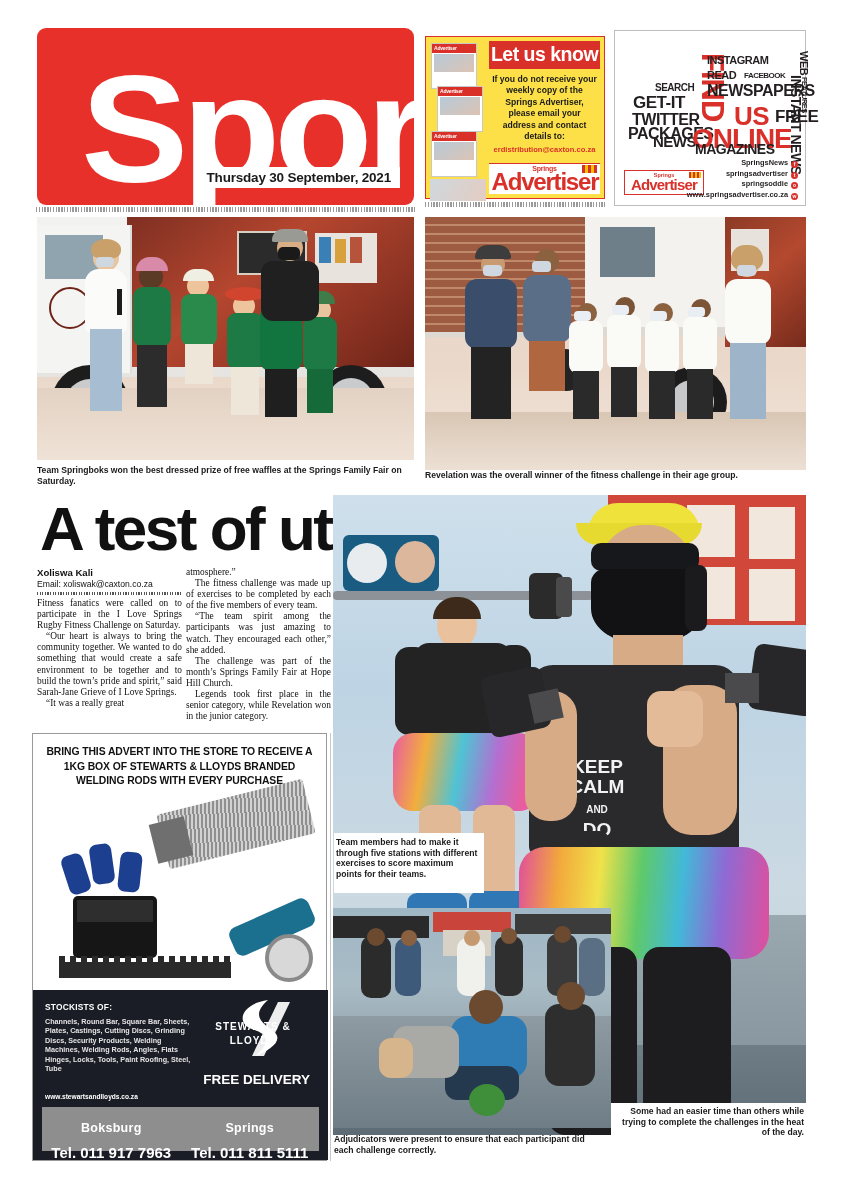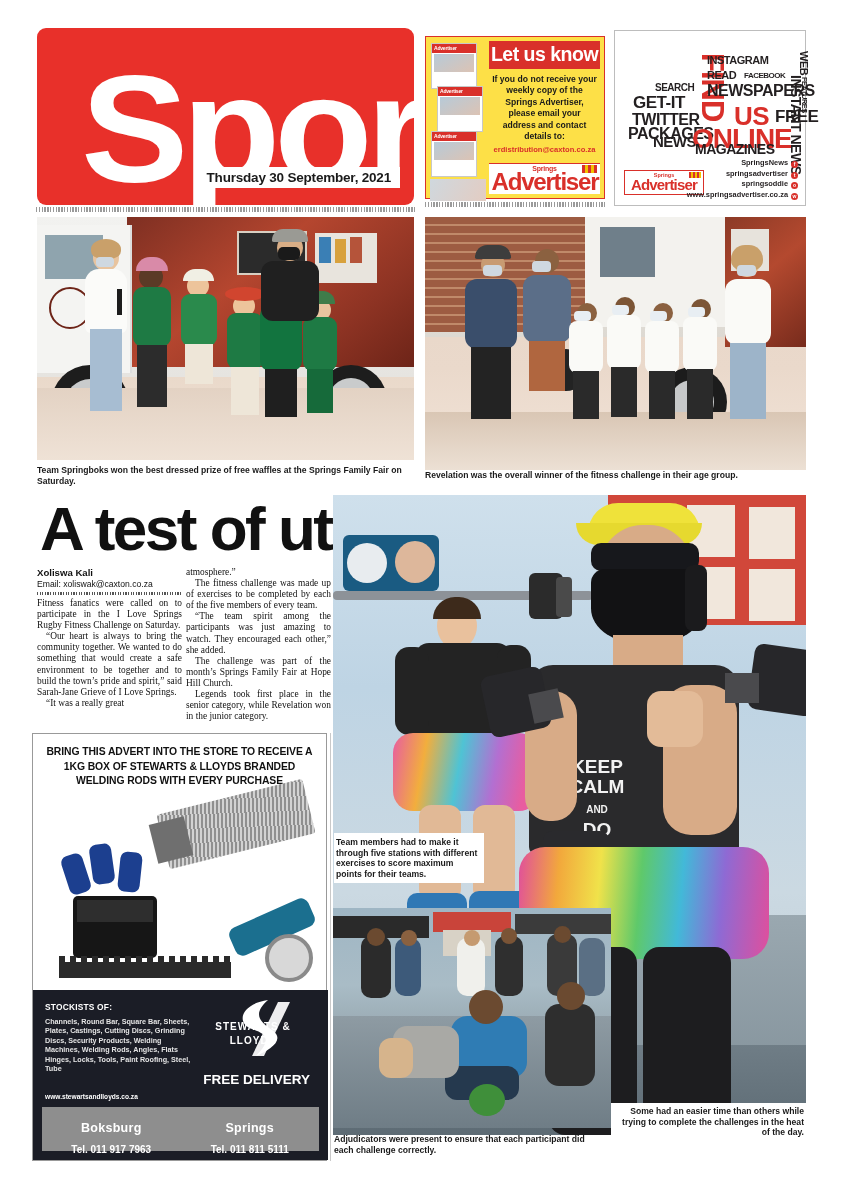--- a/index.html
+++ b/index.html
@@ -163,21 +163,21 @@
   .sl-web { position:absolute; left:12px; top:103px; font-size:6.6px; font-weight:bold; color:#fff; }
   .sl-logo { position:absolute; right:16px; top:8px; width:118px; text-align:center; color:#fff; }
   .sl-logo .swoosh { position:relative; height:62px; }
   .sl-logo .sl-name { font-size:10px; font-weight:bold; letter-spacing:1px; line-height:14px;
                       position:absolute; left:0; right:0; top:22px; }
   .sl-free { position:absolute; right:18px; top:82px; font-size:13.5px; font-weight:bold; color:#fff; }
   .sl-bar { position:absolute; left:9px; bottom:9px; width:277px; height:44px; background:#8e8e8e;
             display:flex; }
   .sl-bar div { flex:1; text-align:center; color:#fff; padding-top:7px; }
   .sl-bar .city { font-size:12.5px; font-weight:bold; letter-spacing:0.3px; }
-  .sl-bar .tel  { font-size:10px; font-weight:bold; margin-top:2px; }
+  .sl-bar .tel  { font-size:15px; font-weight:bold; margin-top:2px; }
 
   
   .vrule { position:absolute; width:1px; background:#c9c9c9; }
 </style>
 </head>
 <body>
 
 <div class="page">
 
   <div class="masthead-row">
@@ -480,21 +480,21 @@
 
     <div style="position:absolute; left:210px; top:336px; width:66px; height:66px; border-radius:9px; background:#2a2a2d;"></div>
 
     <div style="position:absolute; left:186px; top:352px; width:250px; height:112px; border-radius:26px;
                 background:linear-gradient(95deg,#e04f9c 0%,#f2a83c 16%,#f0e24a 32%,#5fc96a 48%,#42b9d8 64%,#8e6ad4 80%,#e04f9c 100%);"></div>
 
     <div style="position:absolute; left:216px; top:452px; width:88px; height:188px; border-radius:16px; background:#1d1d1f;"></div>
     <div style="position:absolute; left:310px; top:452px; width:88px; height:188px; border-radius:16px; background:#1d1d1f;"></div>
   </div>
 
-  <div class="caption" style="left:334px; top:833px; width:150px; background:#ffffff; padding:4px 3px 4px 2px;">Team members had to make it through five stations with different exercises to score maximum points for their teams.</div>
+  <div class="caption" style="left:334px; top:833px; width:150px; background:#ffffff; padding:4px 3px 14px 2px;">Team members had to make it through five stations with different exercises to score maximum points for their teams.</div>
 
   <div class="photo" style="left:333px; top:908px; width:278px; height:220px;">
     <div class="ph-sky" style="background:linear-gradient(180deg,#9fb6c4 0%,#a9bcc6 35%,#8d9ca4 70%,#7d8c95 100%);"></div>
 
     <div style="position:absolute; left:0; top:8px; width:96px; height:22px; background:#2a2a2a;"></div>
     <div style="position:absolute; left:100px; top:4px; width:78px; height:20px; background:#c9443a;"></div>
     <div style="position:absolute; left:182px; top:6px; width:96px; height:20px; background:#3b3b3b;"></div>
     <div style="position:absolute; left:110px; top:22px; width:48px; height:26px; background:#d8d2c6;"></div>
 
     <div style="position:absolute; left:0; bottom:0; width:278px; height:112px; background:linear-gradient(180deg,#8e9ba3,#6f7d86);"></div>

